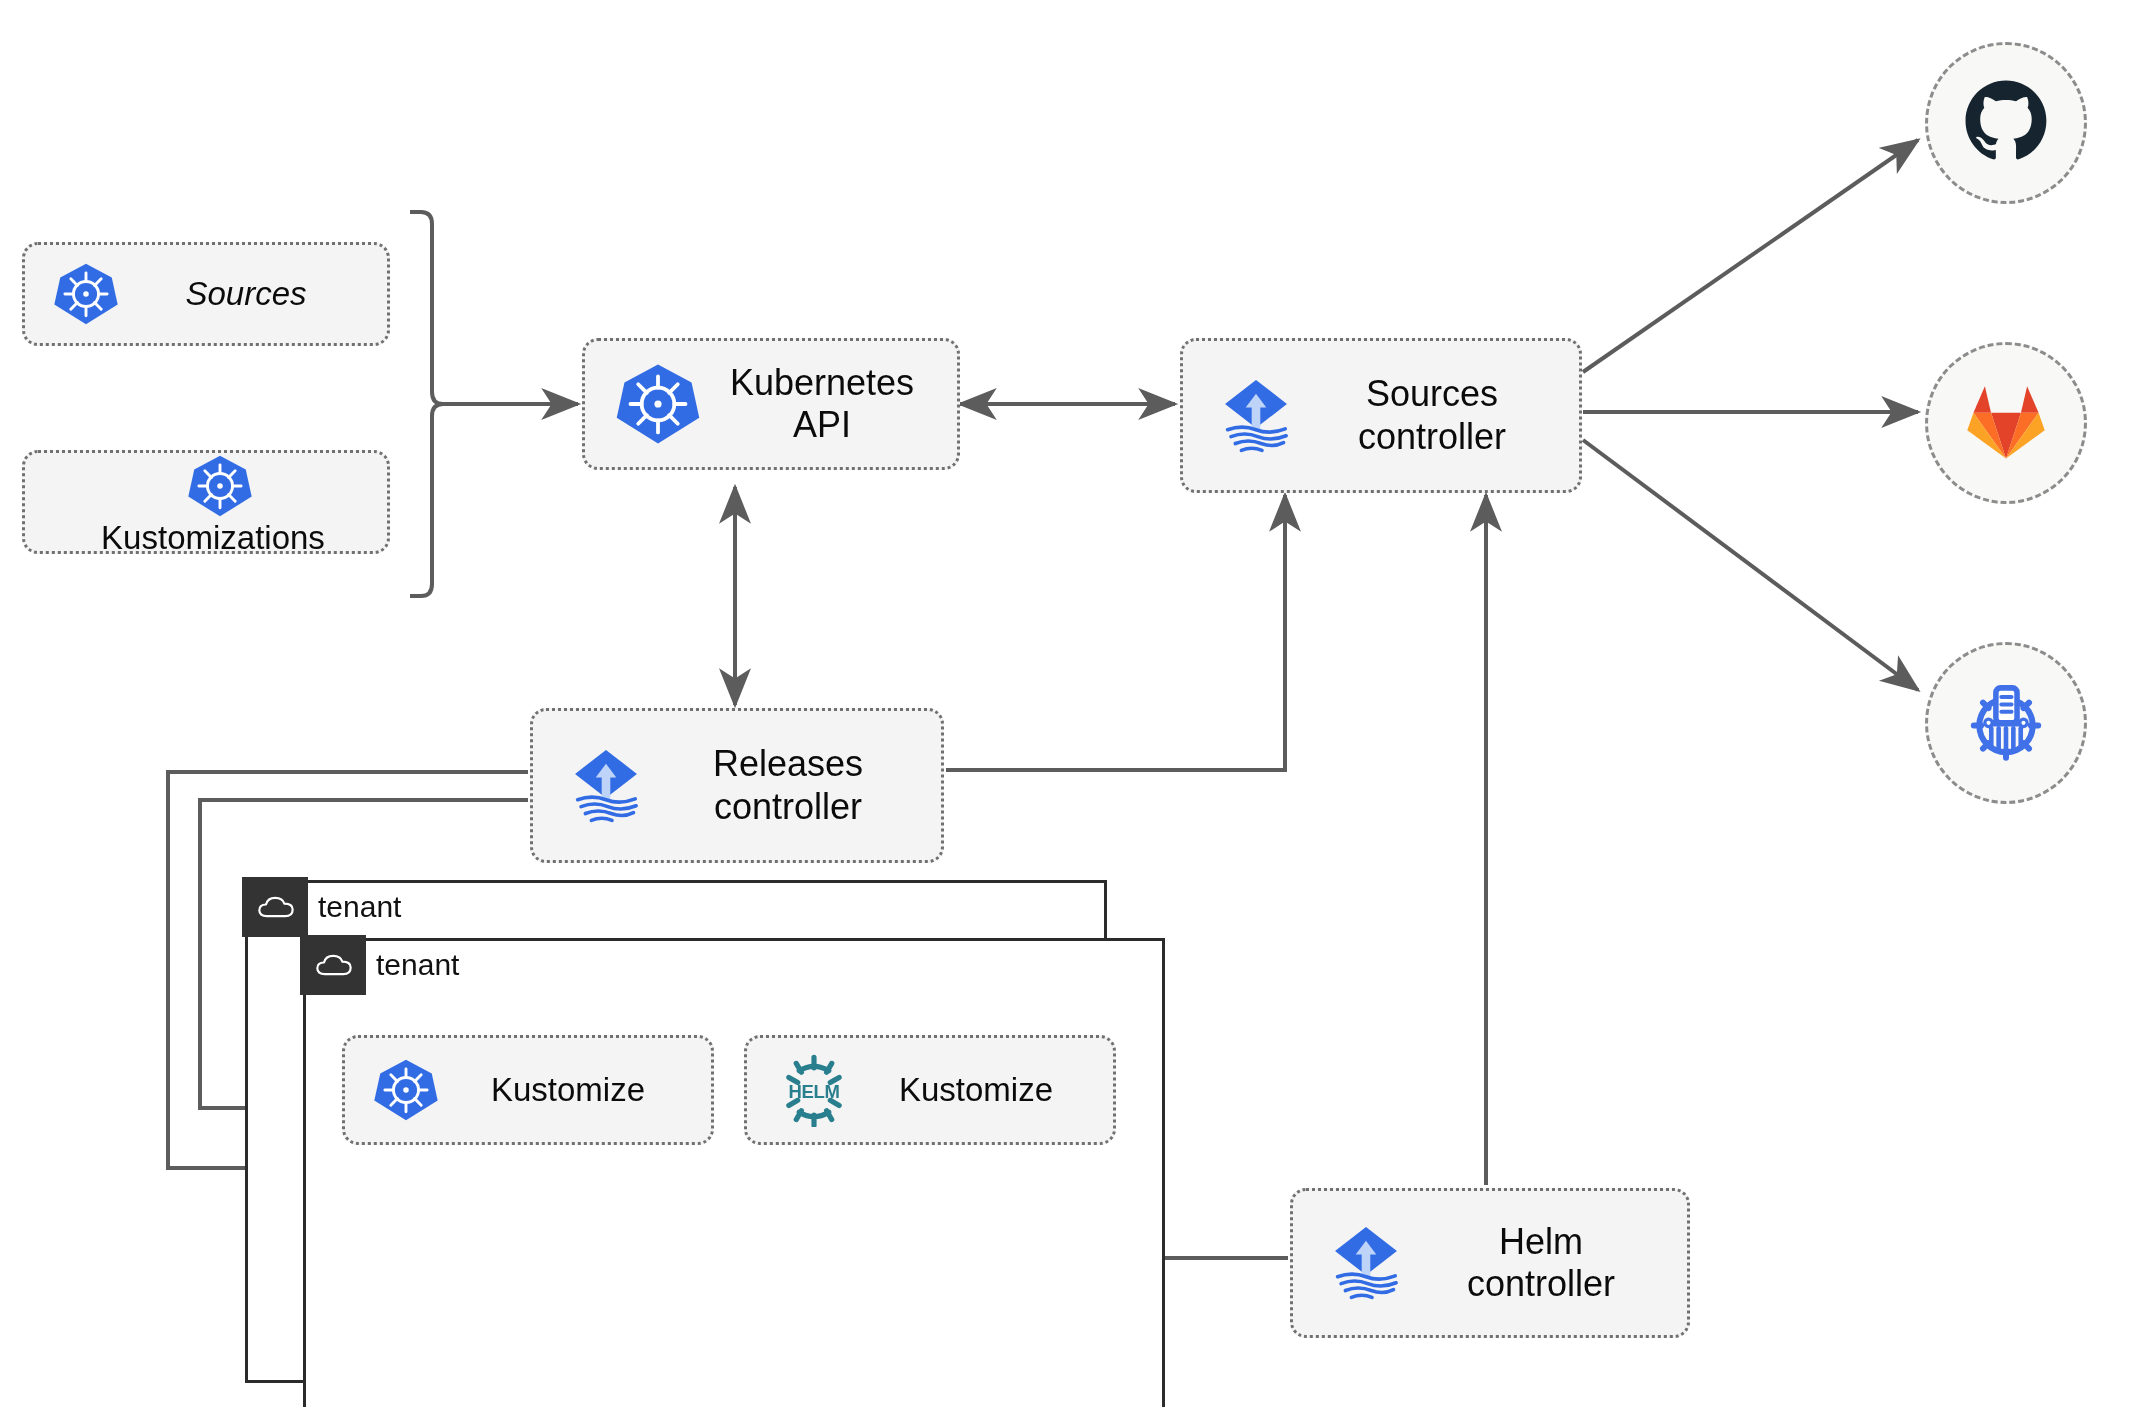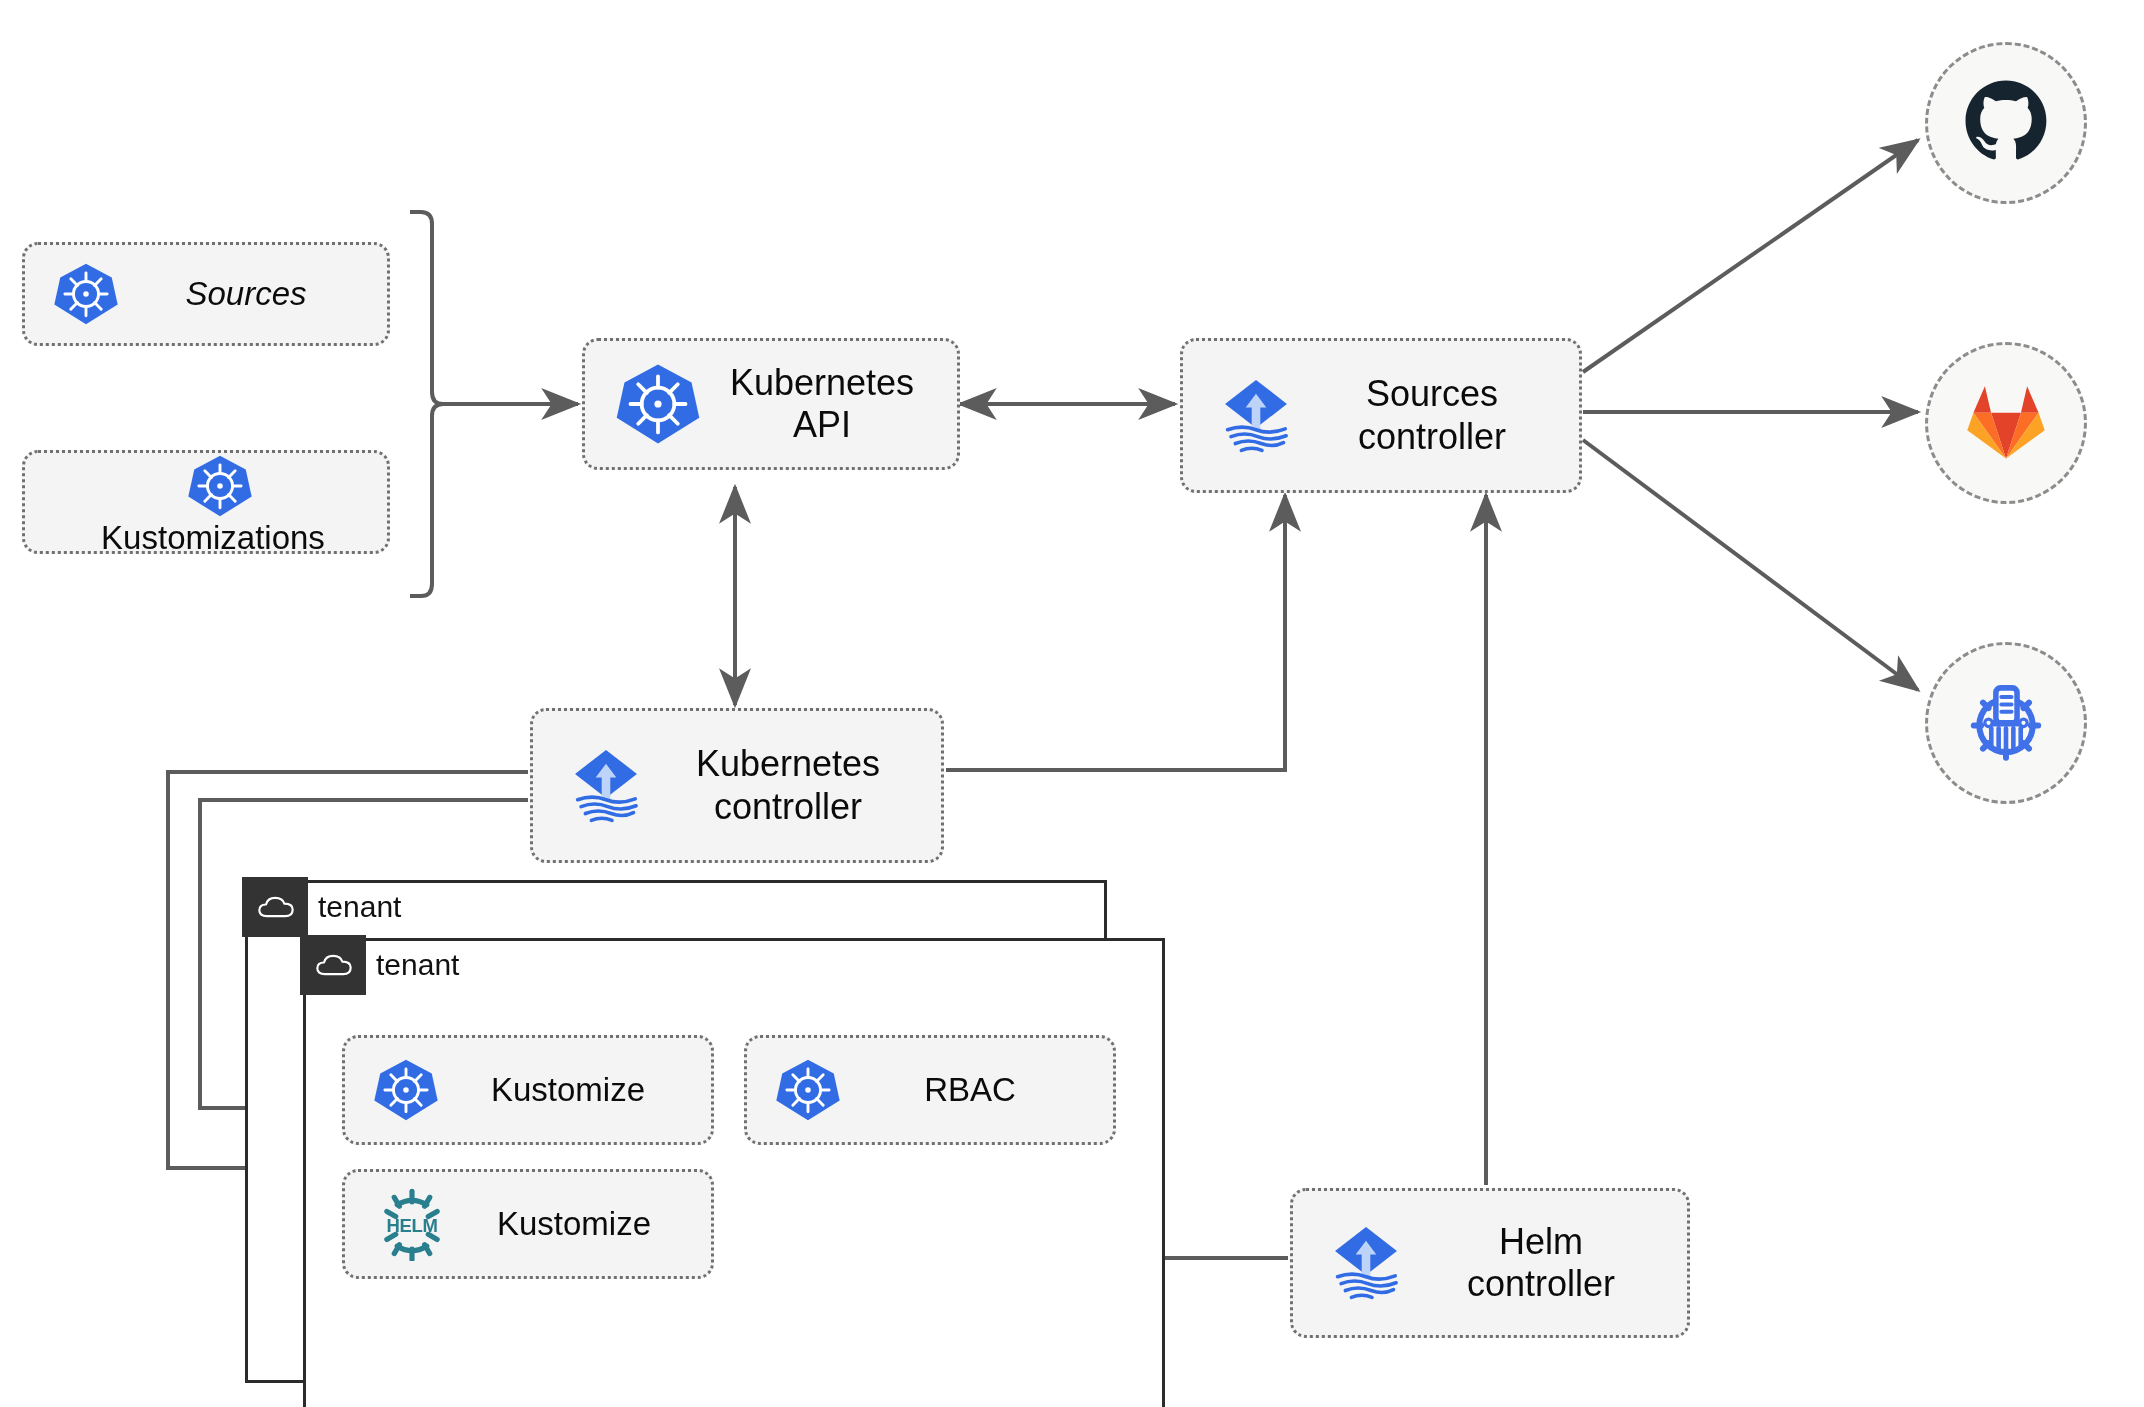--- a/index.html
+++ b/index.html
@@ -239,21 +239,21 @@
         <polygon points="50,8 86,36 50,64 14,36" fill="#326ce5"></polygon>
         <path d="M50,24 L62,40 L55,40 L55,66 L45,66 L45,40 L38,40 Z" fill="#bdd3f7"></path>
         <g stroke="#326ce5" stroke-width="4.2" fill="none" stroke-linecap="round">
           <path d="M17,66 Q34,60 50,66 Q66,72 84,65"></path>
           <path d="M21,74 Q37,68 52,74 Q68,80 85,73"></path>
           <path d="M26,82 Q41,76 56,82 Q70,87 82,81"></path>
           <path d="M33,90 Q45,85 57,90"></path>
         </g>
       </svg>
     </span>
-    <span class="lbl">Kubernetes
+    <span class="lbl">Releases
 controller</span>
   </div>
 
   <div class="node ctrl" style="left:1290px; top:1188px; width:400px; height:150px;">
     <span class="ico">
       <svg viewBox="0 0 100 100" width="88" height="88">
         <polygon points="50,8 86,36 50,64 14,36" fill="#326ce5"></polygon>
         <path d="M50,24 L62,40 L55,40 L55,66 L45,66 L45,40 L38,40 Z" fill="#bdd3f7"></path>
         <g stroke="#326ce5" stroke-width="4.2" fill="none" stroke-linecap="round">
           <path d="M17,66 Q34,60 50,66 Q66,72 84,65"></path>
@@ -367,40 +367,20 @@
             <line x1="27" y1="27" x2="37" y2="37"></line>
               <line x1="63" y1="63" x2="73" y2="73"></line>
             <line x1="73" y1="27" x2="63" y2="37"></line>
               <line x1="37" y1="63" x2="27" y2="73"></line>
           </g>
         </svg>
       </span>
       <span class="lbl">Kustomize</span>
     </div>
 
-    <div class="node chip">
-      <span class="ico">
-        <svg viewBox="0 0 100 100" width="66" height="66">
-          <polygon points="50,4 89,25 98,66 50,96 2,66 11,25" fill="#326ce5"></polygon>
-          <g fill="none" stroke="#ffffff" stroke-width="4.4" stroke-linecap="round">
-            <circle cx="50" cy="50" r="19"></circle>
-            <circle cx="50" cy="50" r="4.2" fill="#ffffff" stroke="none"></circle>
-            <line x1="50" y1="18" x2="50" y2="31"></line>
-              <line x1="50" y1="69" x2="50" y2="83"></line>
-            <line x1="18" y1="50" x2="31" y2="50"></line>
-              <line x1="69" y1="50" x2="82" y2="50"></line>
-            <line x1="27" y1="27" x2="37" y2="37"></line>
-              <line x1="63" y1="63" x2="73" y2="73"></line>
-            <line x1="73" y1="27" x2="63" y2="37"></line>
-              <line x1="37" y1="63" x2="27" y2="73"></line>
-          </g>
-        </svg>
-      </span>
-      <span class="lbl">RBAC</span>
-    </div>
 
 
     <div class="node chip">
       <span class="ico" style="width:78px;">
         <svg viewBox="0 0 100 100" width="78" height="74">
           <g stroke="#2a7f8f" stroke-width="7" fill="none" stroke-linecap="round">
             <path d="M30 24 Q50 12 70 24"></path>
             <path d="M30 80 Q50 92 70 80"></path>
             <line x1="50" y1="6" x2="50" y2="20"></line>
             <line x1="50" y1="84" x2="50" y2="98"></line>

